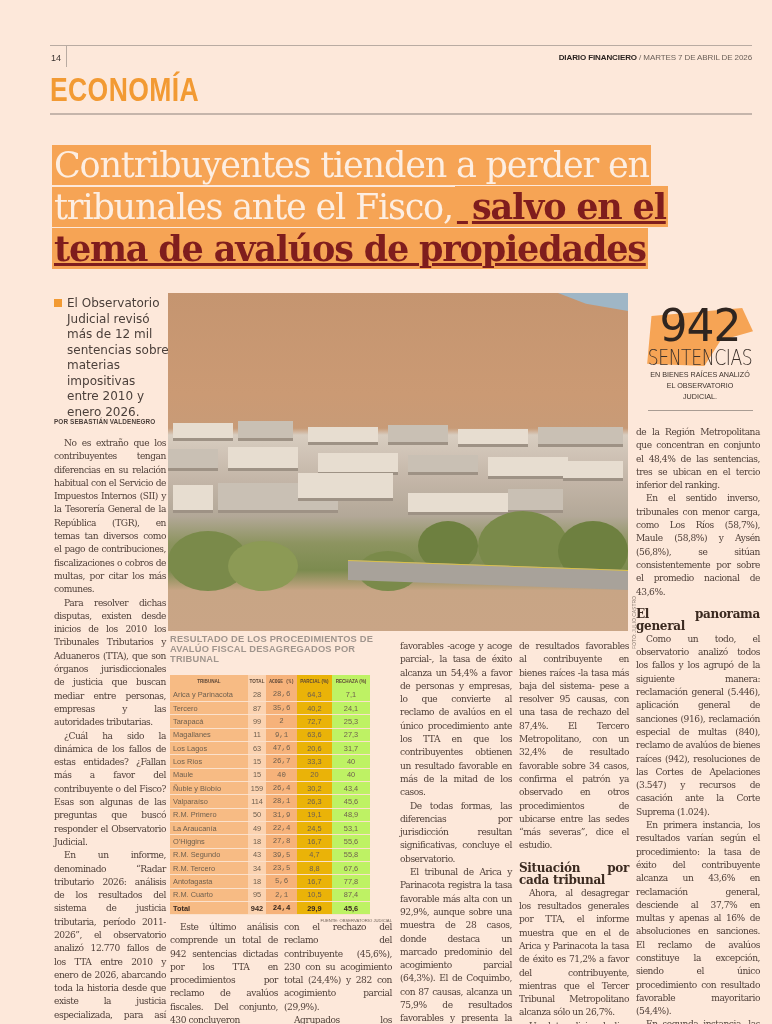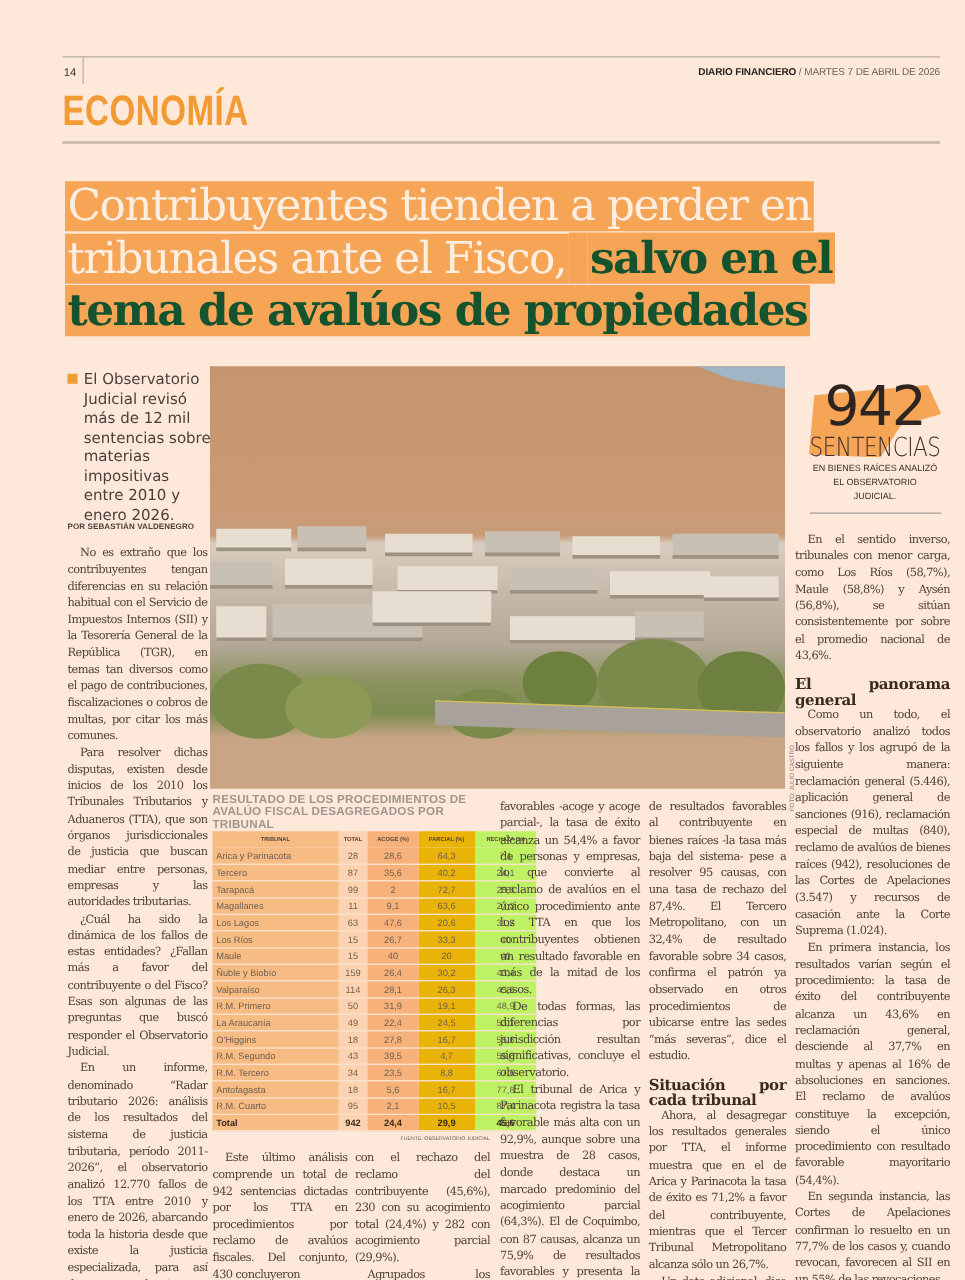--- a/index.html
+++ b/index.html
@@ -10,21 +10,21 @@
   .topline-tick { position: absolute; left: 66px; top: 45px; width: 1px; height: 22px; background: #b9aba2; }
   .page-num { position: absolute; left: 51px; top: 53px; font: 9px "Liberation Sans", sans-serif; color: #3b3330; }
   .masthead { position: absolute; right: 20px; top: 53px; font: 8px "Liberation Sans", sans-serif; color: #6b6059; letter-spacing: -0.1px; }
   .masthead b { color: #2a2320; font-weight: bold; }
   .section { position: absolute; left: 50px; top: 70px; font: bold 34px "Liberation Sans Narrow", "Liberation Sans", sans-serif; color: #f29a33; transform: scaleX(0.78); transform-origin: left top; letter-spacing: 0.5px; }
   .section-rule { position: absolute; left: 50px; top: 113px; width: 702px; height: 2px; background: #c5b5ab; }
 
   .headline { position: absolute; left: 52px; top: 144px; width: 620px; font: 35px/42px "DejaVu Serif", serif; letter-spacing: -1.2px; }
   .headline .hl { background: #f6a455; box-decoration-break: clone; -webkit-box-decoration-break: clone; padding: 0 2px; }
   .headline .light { color: #fdeee2; }
-  .headline .dark { color: #14532d; font-weight: bold; }
+  .headline .dark { color: #7f1d1d; font-weight: bold; text-decoration: underline; }
 
   .lede { position: absolute; left: 54px; top: 296px; width: 115px; }
   .lede .bullet { position: absolute; left: 0; top: 3px; width: 8px; height: 8px; background: #f29a33; }
   .lede .txt { margin-left: 13px; font: 12px/15.5px "DejaVu Sans", sans-serif; color: #4a3f3a; }
   .byline { position: absolute; left: 54px; top: 418px; font: bold 6.4px "Liberation Sans", sans-serif; color: #4a3f3a; letter-spacing: 0.1px; }
 
   .col { position: absolute; font: 9.1px/13.3px "DejaVu Serif", serif; color: #51413a; text-align: justify; letter-spacing: -0.45px; }
   .col p { text-indent: 10px; }
   .col h3 { font: bold 12px/12.5px "DejaVu Serif", serif; color: #3b2a20; margin-top: 9px; text-indent: 0; letter-spacing: -0.3px; }
 
@@ -41,27 +41,27 @@
 
   .stat { position: absolute; left: 635px; top: 304px; width: 130px; text-align: center; }
   .stat .shape { position: absolute; left: 10px; top: 4px; width: 108px; height: 58px; background: #f6a455; clip-path: polygon(6% 14%, 90% 0, 100% 40%, 70% 56%, 55% 100%, 2% 96%); }
   .stat .num { position: relative; font: 44px/44px "DejaVu Sans", sans-serif; color: #2f2520; letter-spacing: -1px; }
   .stat .label1 { position: relative; font: 21px/20px "DejaVu Sans", sans-serif; color: #3b302a; transform: scaleX(0.82); font-weight: 300; letter-spacing: -0.5px; }
   .stat .label2 { position: relative; font: 7.2px/11px "Liberation Sans", sans-serif; color: #3b302a; margin-top: 1px; }
   .stat .rule { position: relative; margin: 8px auto 0; width: 105px; height: 1px; background: #a99c93; }
 
   .table-box { position: absolute; left: 170px; top: 634px; width: 222px; }
   .table-title { font: bold 9.3px/10px "Liberation Sans", sans-serif; color: #a0958d; letter-spacing: 0.2px; }
-  table { border-collapse: collapse; width: 259px; margin-top: 1px; font: 7.4px "Liberation Sans", sans-serif; color: #70604f; }
+  table { border-collapse: collapse; width: 200px; margin-top: 11px; font: 7.4px "Liberation Sans", sans-serif; color: #70604f; }
   th { font-size: 4.6px; font-weight: bold; color: #5d4737; height: 13px; text-transform: uppercase; }
   td { height: 13.35px; text-align: center; border-bottom: 1px solid #fbe1cc; }
   td:first-child { text-align: left; padding-left: 3px; }
   .c1 { background: #f7bb84; }
   .c2 { background: #fbd3b1; }
-  .c3 { background: #f6b27a; }
+  .c3 { background: #f6b27a; font-family: Liberation Mono, monospace; }
   .c4 { background: #eab308; }
   .c5 { background: #bef264; }
   tr.total td { font-weight: bold; color: #3b2a20; }
   .source { text-align: right; font: 4.2px "Liberation Sans", sans-serif; color: #6c5e55; margin-top: 3px; }
 </style>
 </head>
 <body>
 
 <div class="topline"></div>
 <div class="topline-tick"></div>
@@ -281,18 +281,19 @@
   </div>
 
 <div class="col" id="col4" style="left:519px; top:640px; width:110px;">
     <p style="text-indent: 0px;">de resultados favorables al contribuyente en bienes raíces -la tasa más baja del sistema- pese a resolver 95 causas, con una tasa de rechazo del 87,4%. El Tercero Metropolitano, con un 32,4% de resultado favorable sobre 34 casos, confirma el patrón ya observado en otros procedimientos de ubicarse entre las sedes “más severas”, dice el estudio.</p>
     <h3>Situación por cada tribunal</h3>
     <p>Ahora, al desagregar los resultados generales por TTA, el informe muestra que en el de Arica y Parinacota la tasa de éxito es 71,2% a favor del contribuyente, mientras que el Tercer Tribunal Metropolitano alcanza sólo un 26,7%.</p>
     <p>Un dato adicional, dice el Observatorio Judicial, es que los tribunales con mayor volumen de causas tienden a presentar tasas de éxito más bajas para los contribuyentes: de los cuatro TTA</p>
   </div>
 
 <div class="col" id="col5" style="left:636px; top:426px; width:124px;">
+    <p style="text-indent: 0px;">de la Región Metropolitana que concentran en conjunto el 48,4% de las sentencias, tres se ubican en el tercio inferior del ranking.</p>
     <p>En el sentido inverso, tribunales con menor carga, como Los Ríos (58,7%), Maule (58,8%) y Aysén (56,8%), se sitúan consistentemente por sobre el promedio nacional de 43,6%.</p>
     <h3>El panorama general</h3>
     <p>Como un todo, el observatorio analizó todos los fallos y los agrupó de la siguiente manera: reclamación general (5.446), aplicación general de sanciones (916), reclamación especial de multas (840), reclamo de avalúos de bienes raíces (942), resoluciones de las Cortes de Apelaciones (3.547) y recursos de casación ante la Corte Suprema (1.024).</p>
     <p>En primera instancia, los resultados varían según el procedimiento: la tasa de éxito del contribuyente alcanza un 43,6% en reclamación general, desciende al 37,7% en multas y apenas al 16% de absoluciones en sanciones. El reclamo de avalúos constituye la excepción, siendo el único procedimiento con resultado favorable mayoritario (54,4%).</p>
     <p>En segunda instancia, las Cortes de Apelaciones confirman lo resuelto en un 77,7% de los casos y, cuando revocan, favorecen al SII en un 55% de las revocaciones.</p>
   </div>
 
 </body></html>

